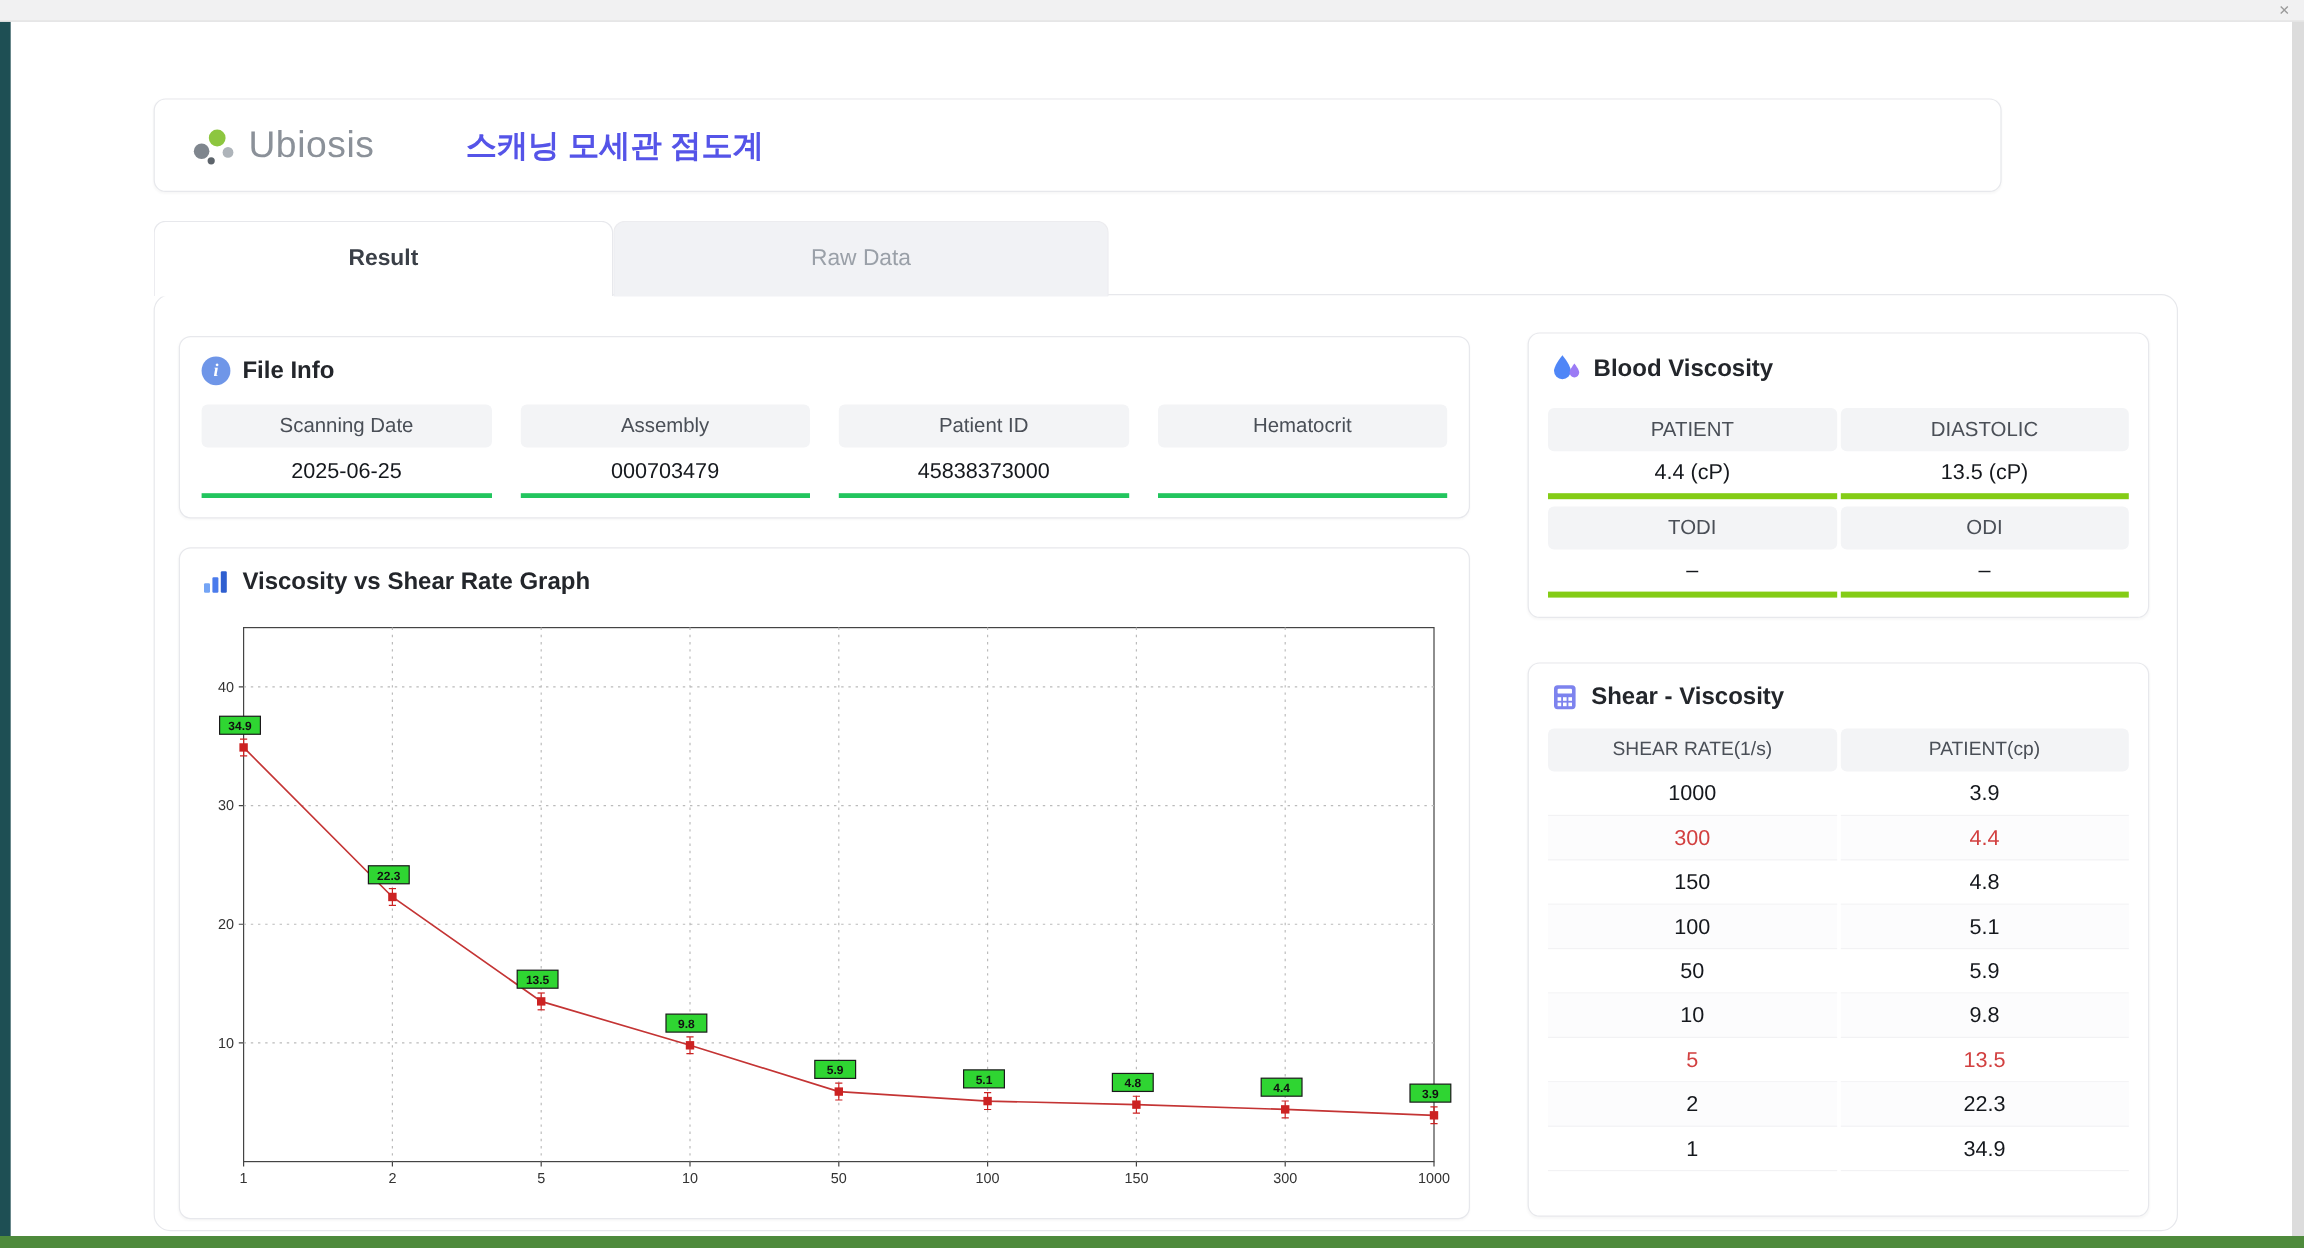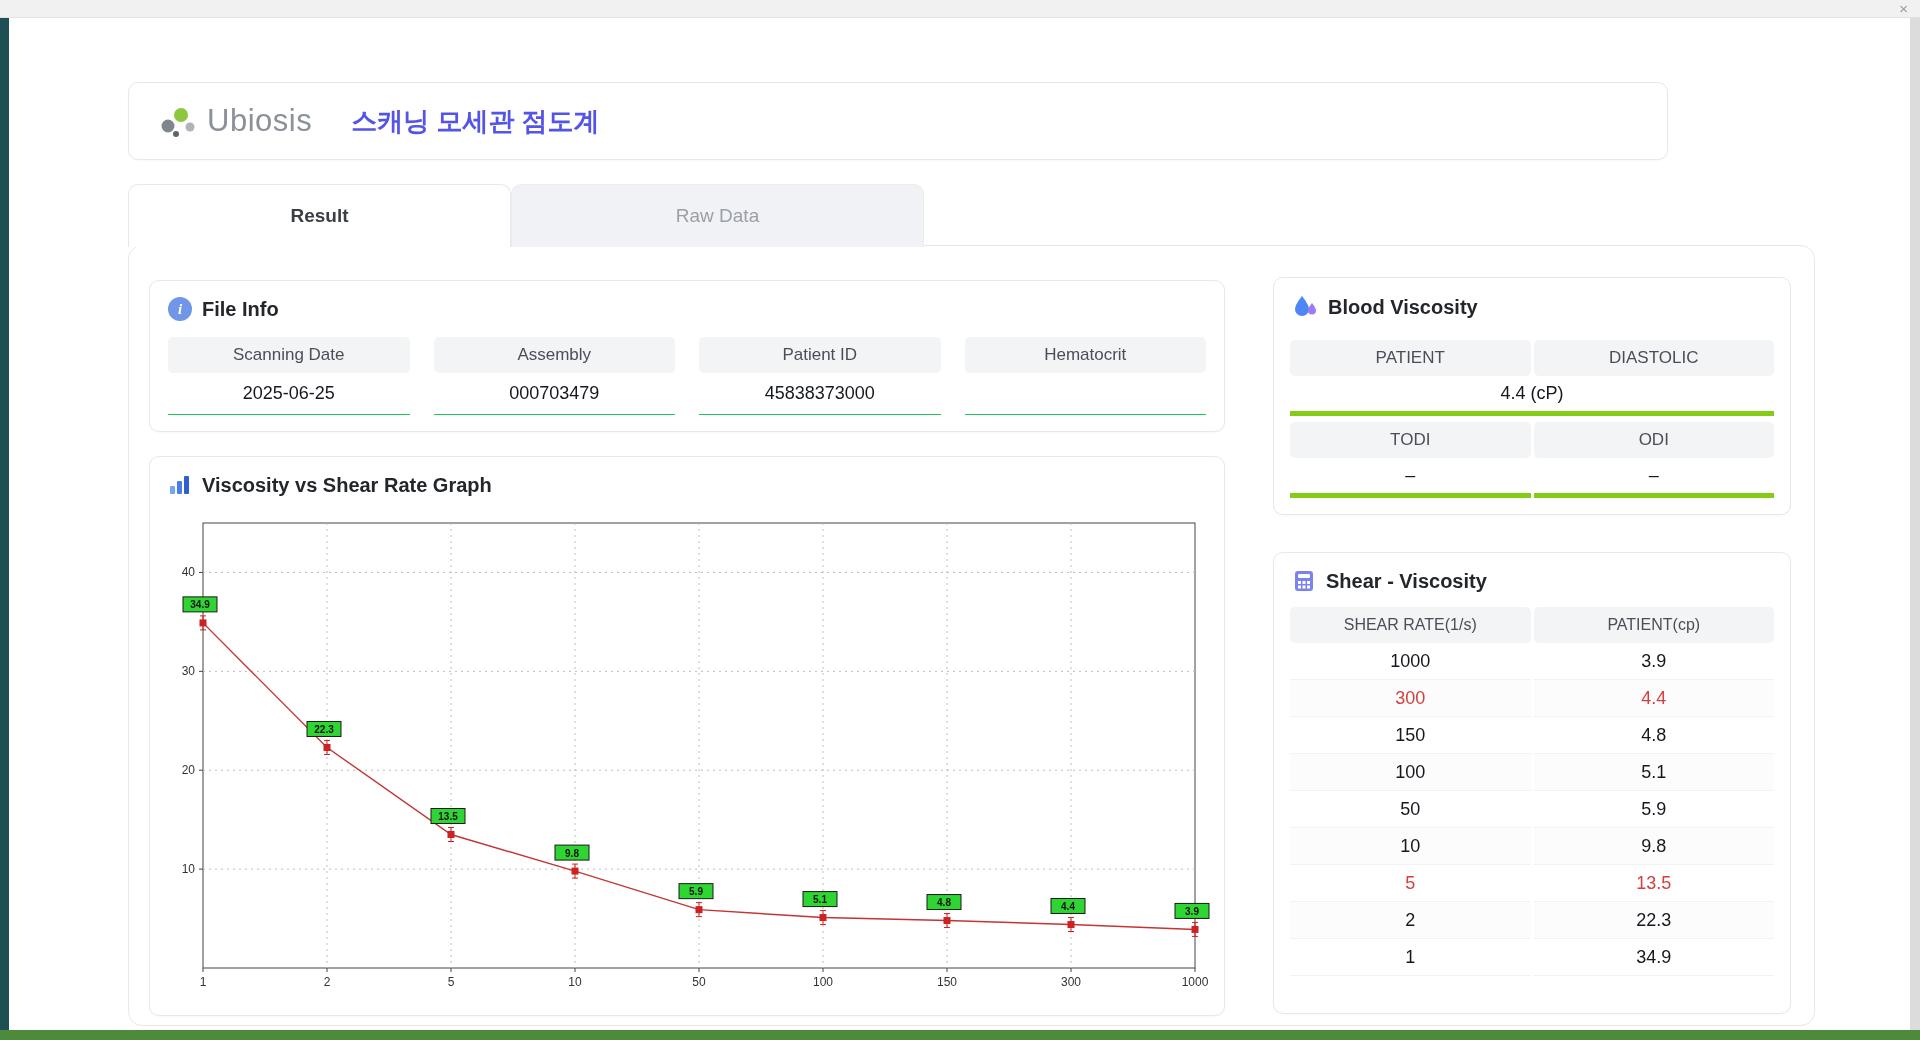--- a/index.html
+++ b/index.html
@@ -10,37 +10,37 @@
   .strip-bottom { position:absolute; left:0; top:1030px; width:1920px; height:10px; background:#4e8a3c; }
 
   .topbar { position:absolute; left:0; top:0; width:1920px; height:18px; background:#f1f1f2; border-bottom:1px solid #e2e2e2; z-index:10; }
   .close-x { position:absolute; right:12px; top:0; font-size:15px; line-height:18px; color:#9a9a9a; cursor:pointer; }
 
   .window { position:absolute; left:9px; top:18px; width:1901px; height:1012px; background:#ffffff; }
 
   .header-card { position:absolute; left:119px; top:64px; width:1540px; height:78px; border:1px solid #e7e8ec; border-radius:10px; background:#fff; display:flex; align-items:center; padding:0 28px; box-shadow:0 1px 2px rgba(0,0,0,0.03); }
   .logo { display:flex; align-items:center; gap:8px; }
   .logo-text { font-size:31px; font-weight:500; color:#8b9199; letter-spacing:0.5px; }
-  .app-title { margin-left:39px; font-size:26px; font-weight:bold; color:#5554e8; }
+  .app-title { margin-left:76px; font-size:26px; font-weight:bold; color:#5554e8; }
 
   .tabs { position:absolute; left:119px; top:166px; display:flex; z-index:3; }
   .tab { height:63px; display:flex; align-items:center; justify-content:center; font-size:19px; border-radius:10px 10px 0 0; cursor:pointer; }
   .tab.active { width:383px; background:#fff; border:1px solid #e7e8ec; border-bottom:none; color:#3a3f47; font-weight:bold; }
   .tab.inactive { width:413px; background:#f1f2f5; border:1px solid #ececef; border-bottom:none; color:#9aa0a8; }
 
   .panel { position:absolute; left:119px; top:227px; width:1687px; height:781px; border:1px solid #e7e8ec; border-radius:14px; background:#fff; z-index:2; }
 
   .card { position:absolute; background:#fff; border:1px solid #e7e8ec; border-radius:10px; box-shadow:0 1px 2px rgba(0,0,0,0.03); }
   .card-title { display:flex; align-items:center; gap:10px; font-size:20px; font-weight:bold; color:#23262b; padding:16px 18px 10px 18px; }
 
   .card-fileinfo { left:20px; top:34px; width:1076px; height:152px; }
   .fields { display:flex; gap:24px; padding:6px 18px 16px 18px; }
   .field { flex:1; }
   .field-label { height:36px; background:#f3f4f6; border-radius:5px; display:flex; align-items:center; justify-content:center; font-size:17px; color:#4a4f57; }
-  .field-value { height:42px; display:flex; align-items:center; justify-content:center; font-size:18px; color:#15181d; border-bottom:1px solid #22c55e; }
+  .field-value { height:42px; display:flex; align-items:center; justify-content:center; font-size:18px; color:#15181d; border-bottom:4px solid #22c55e; }
 
   .card-blood { left:1144px; top:31px; width:518px; height:238px; }
   .bv-table { padding:4px 16px 0 16px; }
   .bv-row { display:flex; gap:3px; }
   .bv-cell { flex:1; display:flex; align-items:center; justify-content:center; }
   .bv-head { height:36px; background:#f3f4f6; border-radius:5px; font-size:17px; color:#4a4f57; margin-top:6px; }
   .bv-val { height:40px; font-size:18px; color:#15181d; border-bottom:5px solid #84cc16; }
 
   .card-graph { left:20px; top:210px; width:1076px; height:560px; }
   .chart-wrap { position:absolute; left:8px; top:58px; }
@@ -126,20 +126,21 @@
         </span>
         <span>Blood Viscosity</span>
       </div>
       <div class="bv-table">
           <div class="bv-row">
             <div class="bv-cell bv-head">PATIENT</div>
             <div class="bv-cell bv-head">DIASTOLIC</div>
           </div>
           <div class="bv-row">
             <div class="bv-cell bv-val">4.4 (cP)</div>
+            <div class="bv-cell bv-val">13.5 (cP)</div>
           </div>
           <div class="bv-row">
             <div class="bv-cell bv-head">TODI</div>
             <div class="bv-cell bv-head">ODI</div>
           </div>
           <div class="bv-row">
             <div class="bv-cell bv-val">–</div>
             <div class="bv-cell bv-val">–</div>
           </div>
         </div>

